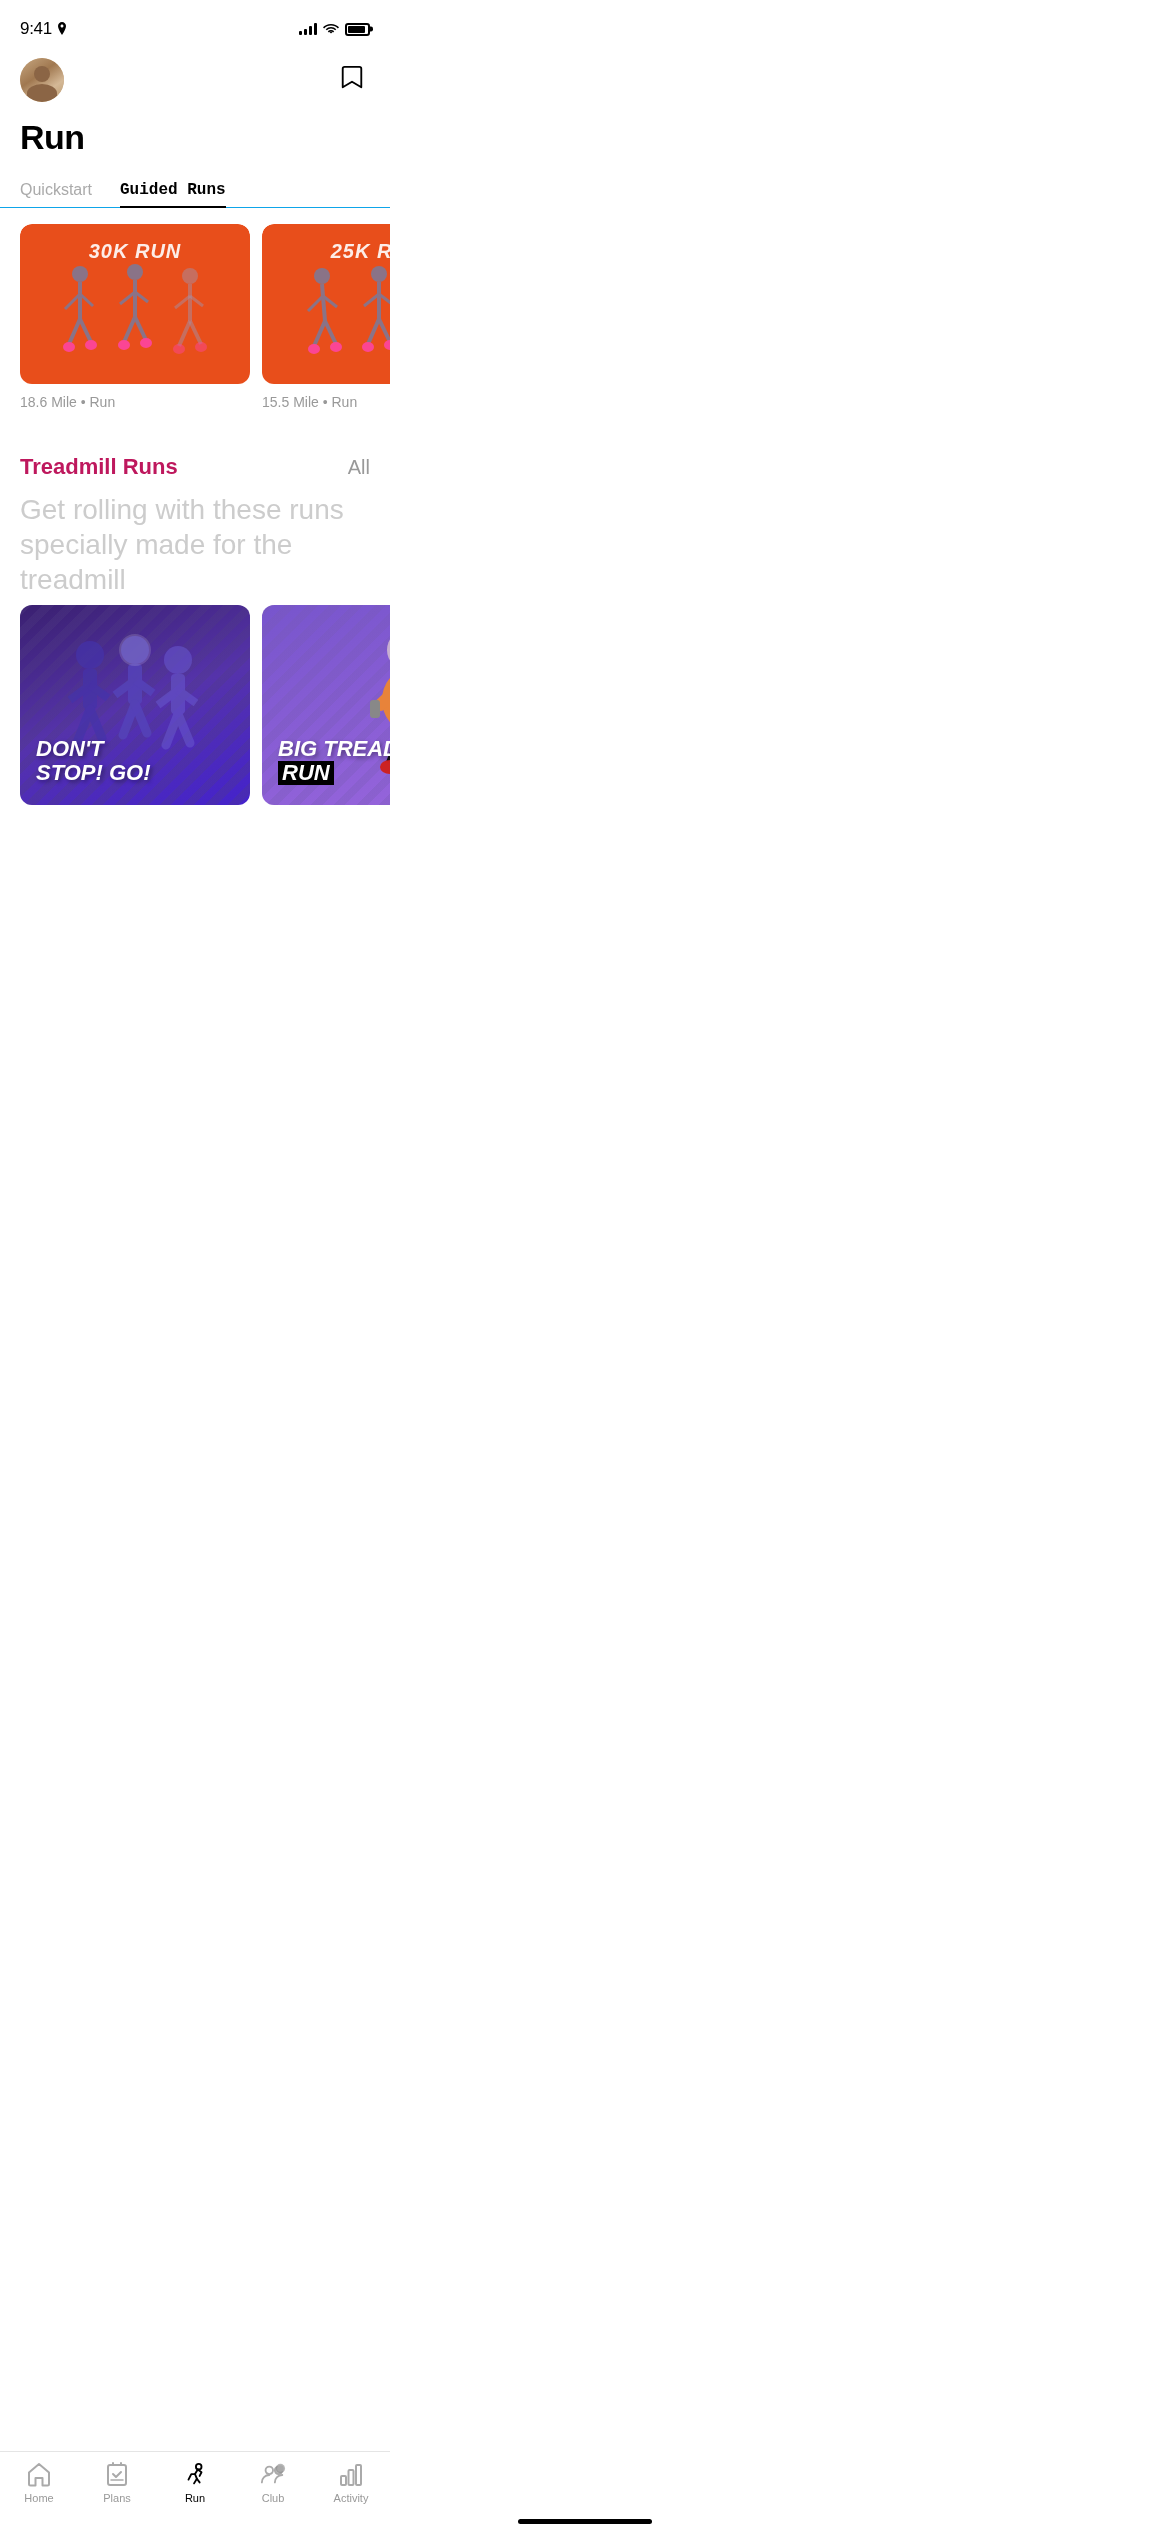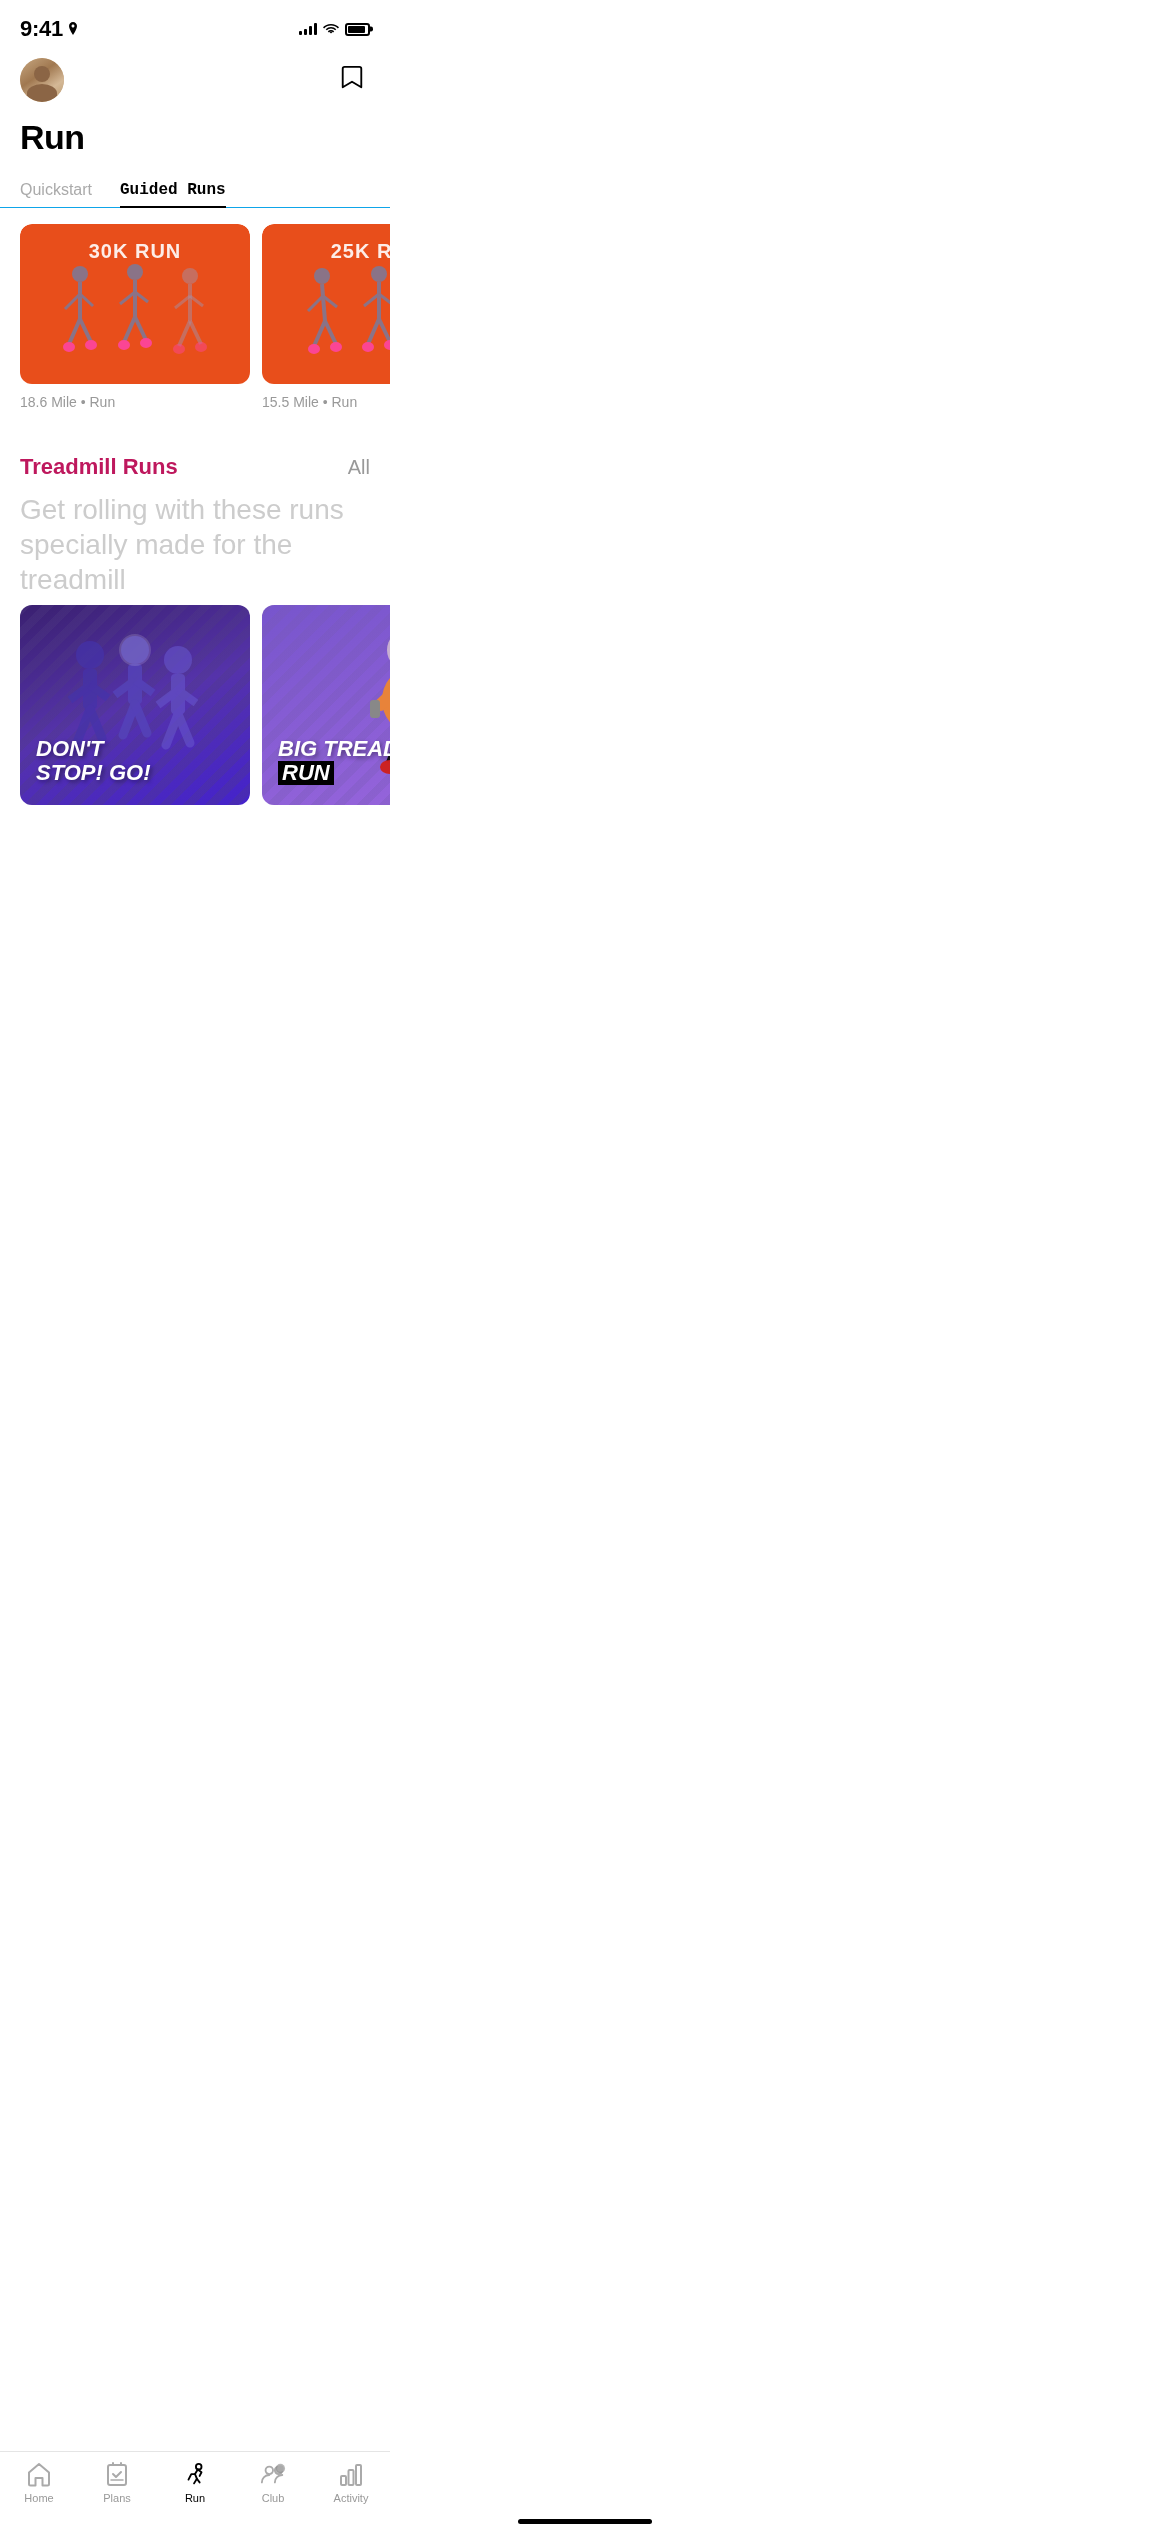--- a/index.html
+++ b/index.html
@@ -16,22 +16,22 @@
 
     
     .status-bar {
       display: flex;
       justify-content: space-between;
       align-items: center;
       padding: 14px 20px 6px 20px;
       height: 50px;
     }
     .status-time {
-      font-size: 22px;
-      font-weight: 700;
+      font-size: 17px;
+      font-weight: 400;
       color: #000;
       letter-spacing: -0.3px;
     }
     .status-icons {
       display: flex;
       align-items: center;
       gap: 6px;
     }
     .signal-bars {
       display: flex;
@@ -218,20 +218,21 @@
       position: absolute;
       top: 16px;
       left: 0;
       right: 0;
       text-align: center;
       color: rgba(255,255,255,0.9);
       font-size: 20px;
       font-weight: 900;
       letter-spacing: 1px;
       text-transform: uppercase;
+      font-style: italic;
     }
 
     .run-card-meta {
       padding: 10px 0 4px 0;
       font-size: 14px;
       color: #999;
     }
 
     
     .section {

